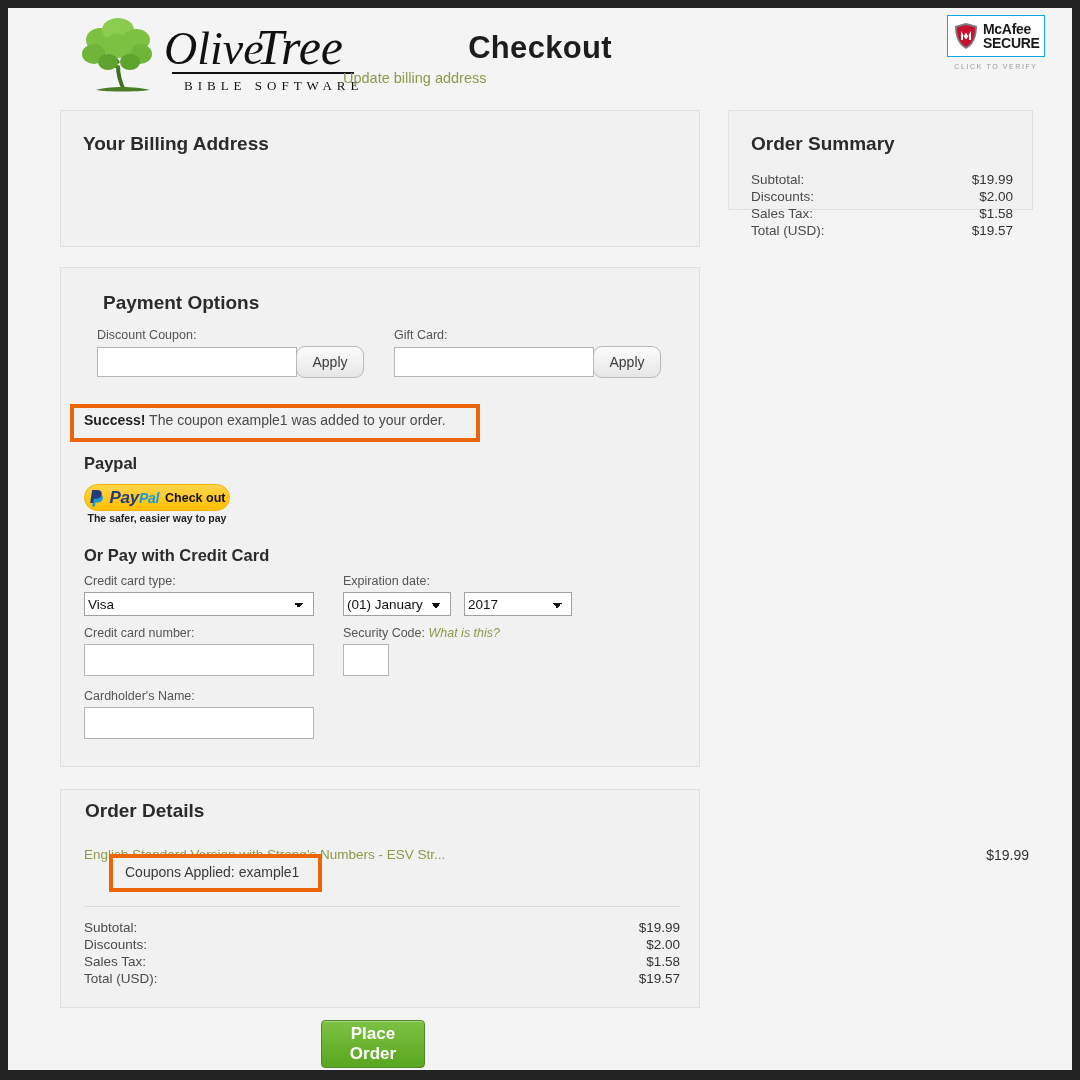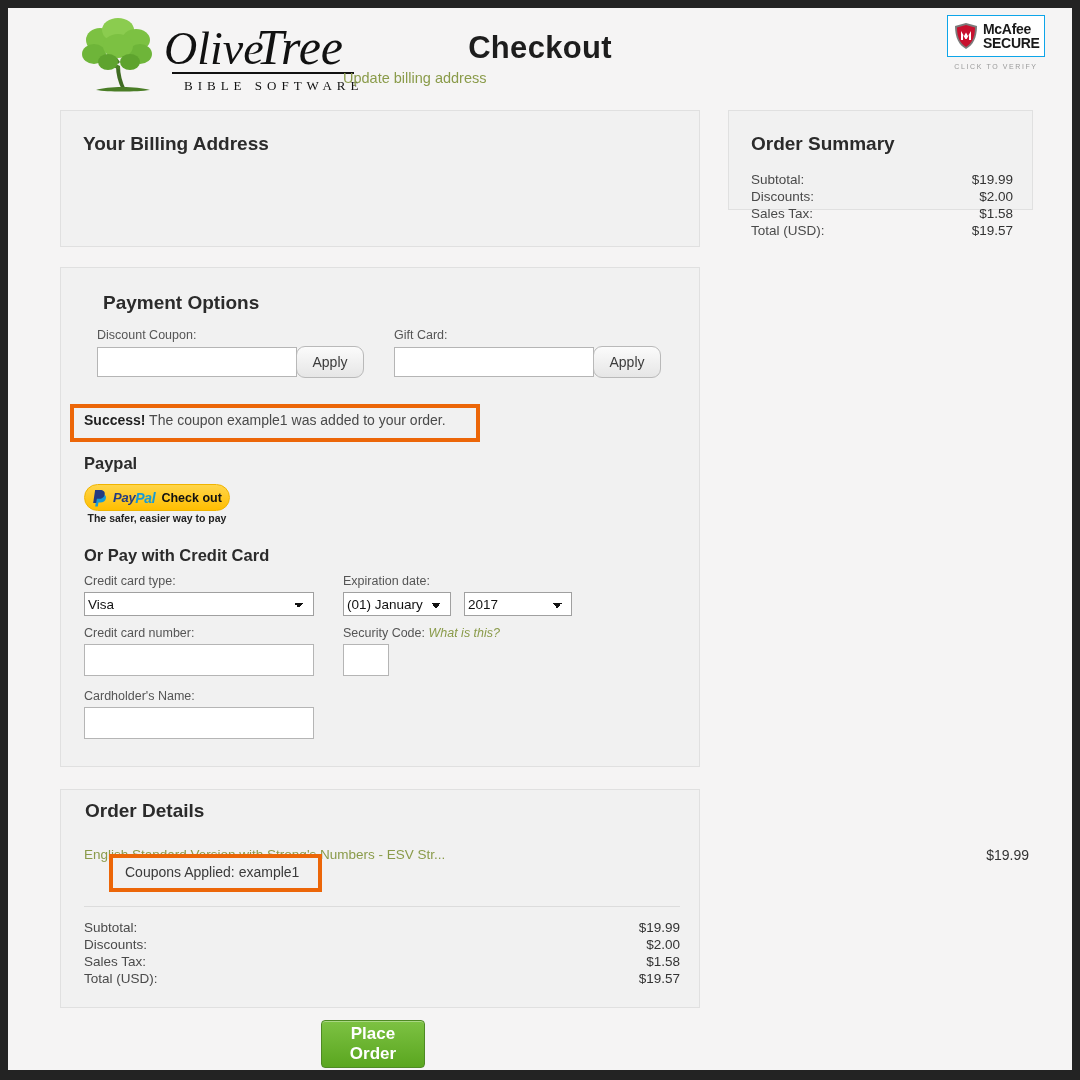--- a/index.html
+++ b/index.html
@@ -99,21 +99,21 @@
   #paypal-head { position: absolute; left: 76px; top: 446px; }
 
   .paypal-btn {
     position: absolute; left: 76px; top: 476px;
     width: 146px; height: 27px; border-radius: 14px;
     background: linear-gradient(#ffd54a, #ffbe00);
     display: flex; align-items: center; justify-content: center;
     cursor: pointer; border: 1px solid #f0b400;
   }
   .pp-mark { width: 17px; height: 19px; margin-right: 4px; flex: none; }
-  .pp-pay { font-size: 13px; font-weight: bold; font-style: italic; color: #253b80; letter-spacing: -0.3px;}
+  .pp-pay { font-size: 17px; font-weight: bold; font-style: italic; color: #253b80; letter-spacing: -0.3px;}
   .pp-pal { font-size: 14px; font-weight: bold; font-style: italic; color: #179bd7; letter-spacing: -0.3px;}
   .pp-check { font-size: 12.5px; font-weight: bold; color: #111; margin-left: 6px; }
   .paypal-sub {
     position: absolute; left: 76px; top: 504px; width: 146px;
     text-align: center; font-size: 10.5px; font-weight: bold; color: #222;
   }
 
   #cc-head { position: absolute; left: 76px; top: 538px; }
 
   .cc-type-group { position: absolute; left: 76px; top: 566px; }

